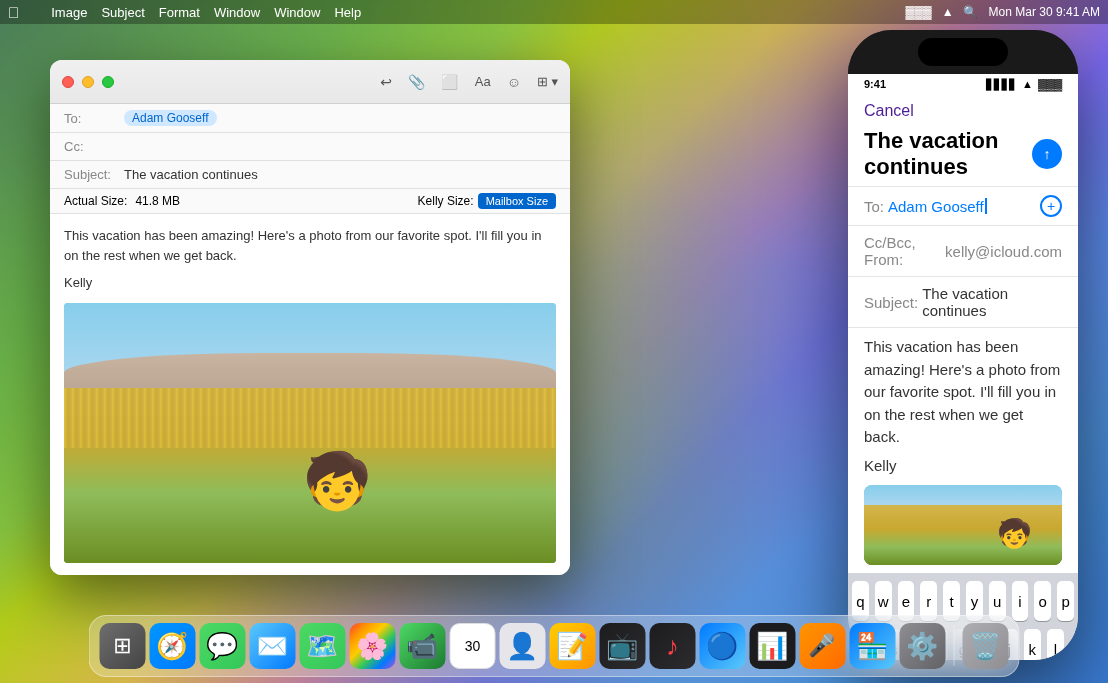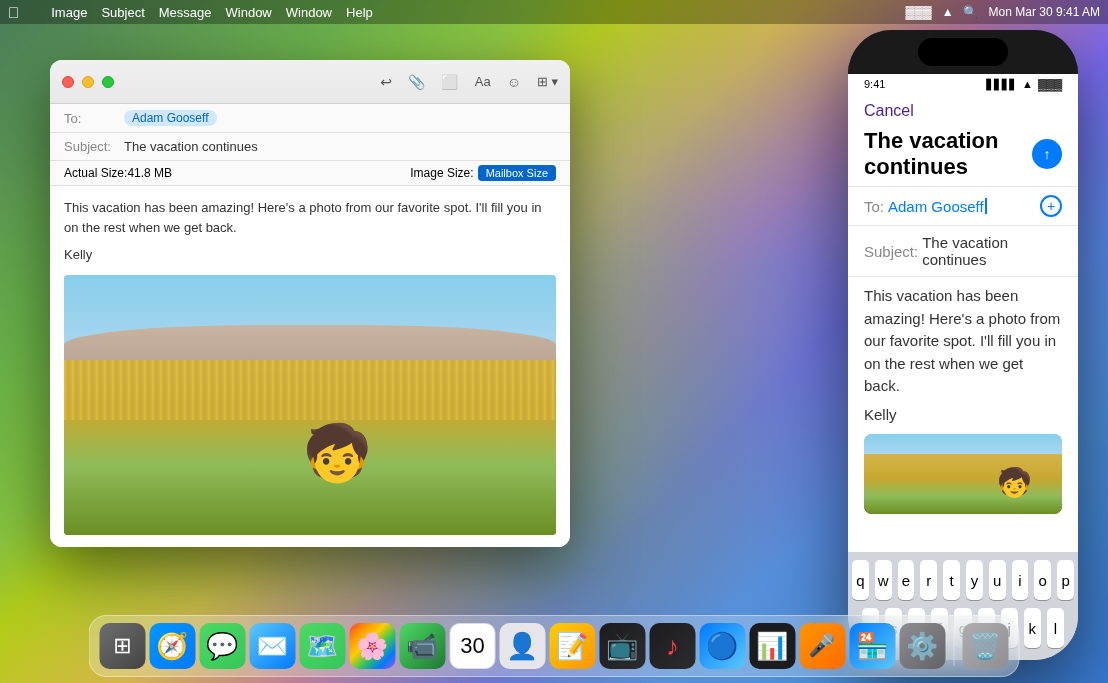--- a/index.html
+++ b/index.html
@@ -237,21 +237,21 @@
       background: #000;
       border-radius: 20px;
     }
     .iphone-statusbar {
       height: 20px;
       background: white;
       display: flex;
       align-items: center;
       padding: 6px 16px;
       font-size: 11px;
-      font-weight: 400;
+      font-weight: 700;
       color: #000;
       flex-shrink: 0;
     }
     .status-right {
       margin-left: auto;
       display: flex;
       align-items: center;
       gap: 5px;
       font-size: 11px;
     }
@@ -404,21 +404,21 @@
 
 <div class="mac-bg"></div>
 <div class="mac-bg-overlay"></div>
 
 <div class="menubar">
   <div class="menubar-left">
     <span class="apple-logo"></span>
     <span class="menu-item bold"></span>
     <span class="menu-item">Image</span>
     <span class="menu-item">Subject</span>
-    <span class="menu-item">Message</span>
+    <span class="menu-item">Format</span>
     <span class="menu-item">Window</span>
     <span class="menu-item">Window</span>
     <span class="menu-item">Help</span>
   </div>
   <div class="menubar-right">
     <span>▓▓▓</span>
     <span>▲</span>
     <span>🔍</span>
     <span>Mon Mar 30  9:41 AM</span>
   </div>
@@ -439,31 +439,34 @@
       <span style="font-size:14px;">☺</span>
       <span style="font-size:13px;">⊞ ▾</span>
     </div>
   </div>
 
   <div class="mail-field">
     <span class="field-label">To:</span>
     <span class="recipient-badge">Adam Gooseff</span>
   </div>
 
+  <div class="mail-field">
+    <span class="field-label">Cc:</span>
+  </div>
 
   <div class="mail-field">
     <span class="field-label">Subject:</span>
     <span class="field-value">The vacation continues</span>
   </div>
 
   <div class="message-size-row">
     <span>Actual Size:</span>
-    <span style="margin-left:0;">41.8 MB</span>
+    <span style="margin-left:8px;">41.8 MB</span>
     <span style="flex:1;"></span>
-    <span>Image Size:</span>
+    <span>Kelly Size:</span>
     <button class="actual-size-btn">Mailbox Size</button>
   </div>
 
   <div class="mail-body">
     <p>This vacation has been amazing! Here's a photo from our favorite spot. I'll fill you in on the rest when we get back.</p>
     <p style="margin-top:8px;">Kelly</p>
 
     <div class="mail-photo">
 
       <div style="position:absolute;top:0;left:0;right:0;height:90px;background:linear-gradient(180deg,#87ceeb,#b0d8f0);"></div>
@@ -504,20 +507,24 @@
       </div>
     </div>
 
     <div class="iphone-field">
       <span class="iphone-field-label">To:</span>
       <span class="iphone-recipient">Adam Gooseff</span>
       <span class="iphone-cursor"></span>
       <div class="iphone-add-btn">+</div>
     </div>
 
+    <div class="iphone-field">
+      <span class="iphone-field-label">Cc/Bcc, From:</span>
+      <span style="color:#888;">kelly@icloud.com</span>
+    </div>
 
     <div class="iphone-field">
       <span class="iphone-field-label">Subject:</span>
       <span>The vacation continues</span>
     </div>
 
     <div class="iphone-body">
       <p>This vacation has been amazing! Here's a photo from our favorite spot. I'll fill you in on the rest when we get back.</p>
       <p style="margin-top:6px;">Kelly</p>
 
@@ -576,21 +583,21 @@
   <div class="dock-icon di-maps">
       <span style="font-size:26px;">🗺️</span>
     </div>
   <div class="dock-icon di-photos">
       <span style="font-size:26px;">🌸</span>
     </div>
   <div class="dock-icon di-facetime">
       <span style="font-size:26px;">📹</span>
     </div>
   <div class="dock-icon" style="background:white;border:1px solid #ddd;">
-      <span style="font-size:22px;">30</span>
+      <span style="font-size:14px;">30</span>
     </div>
   <div class="dock-icon" style="background:#e5e5ea;">
       <span style="font-size:26px;">👤</span>
     </div>
   <div class="dock-icon di-notes">
       <span style="font-size:26px;">📝</span>
     </div>
   <div class="dock-icon di-tv">
       <span style="font-size:26px;">📺</span>
     </div>

